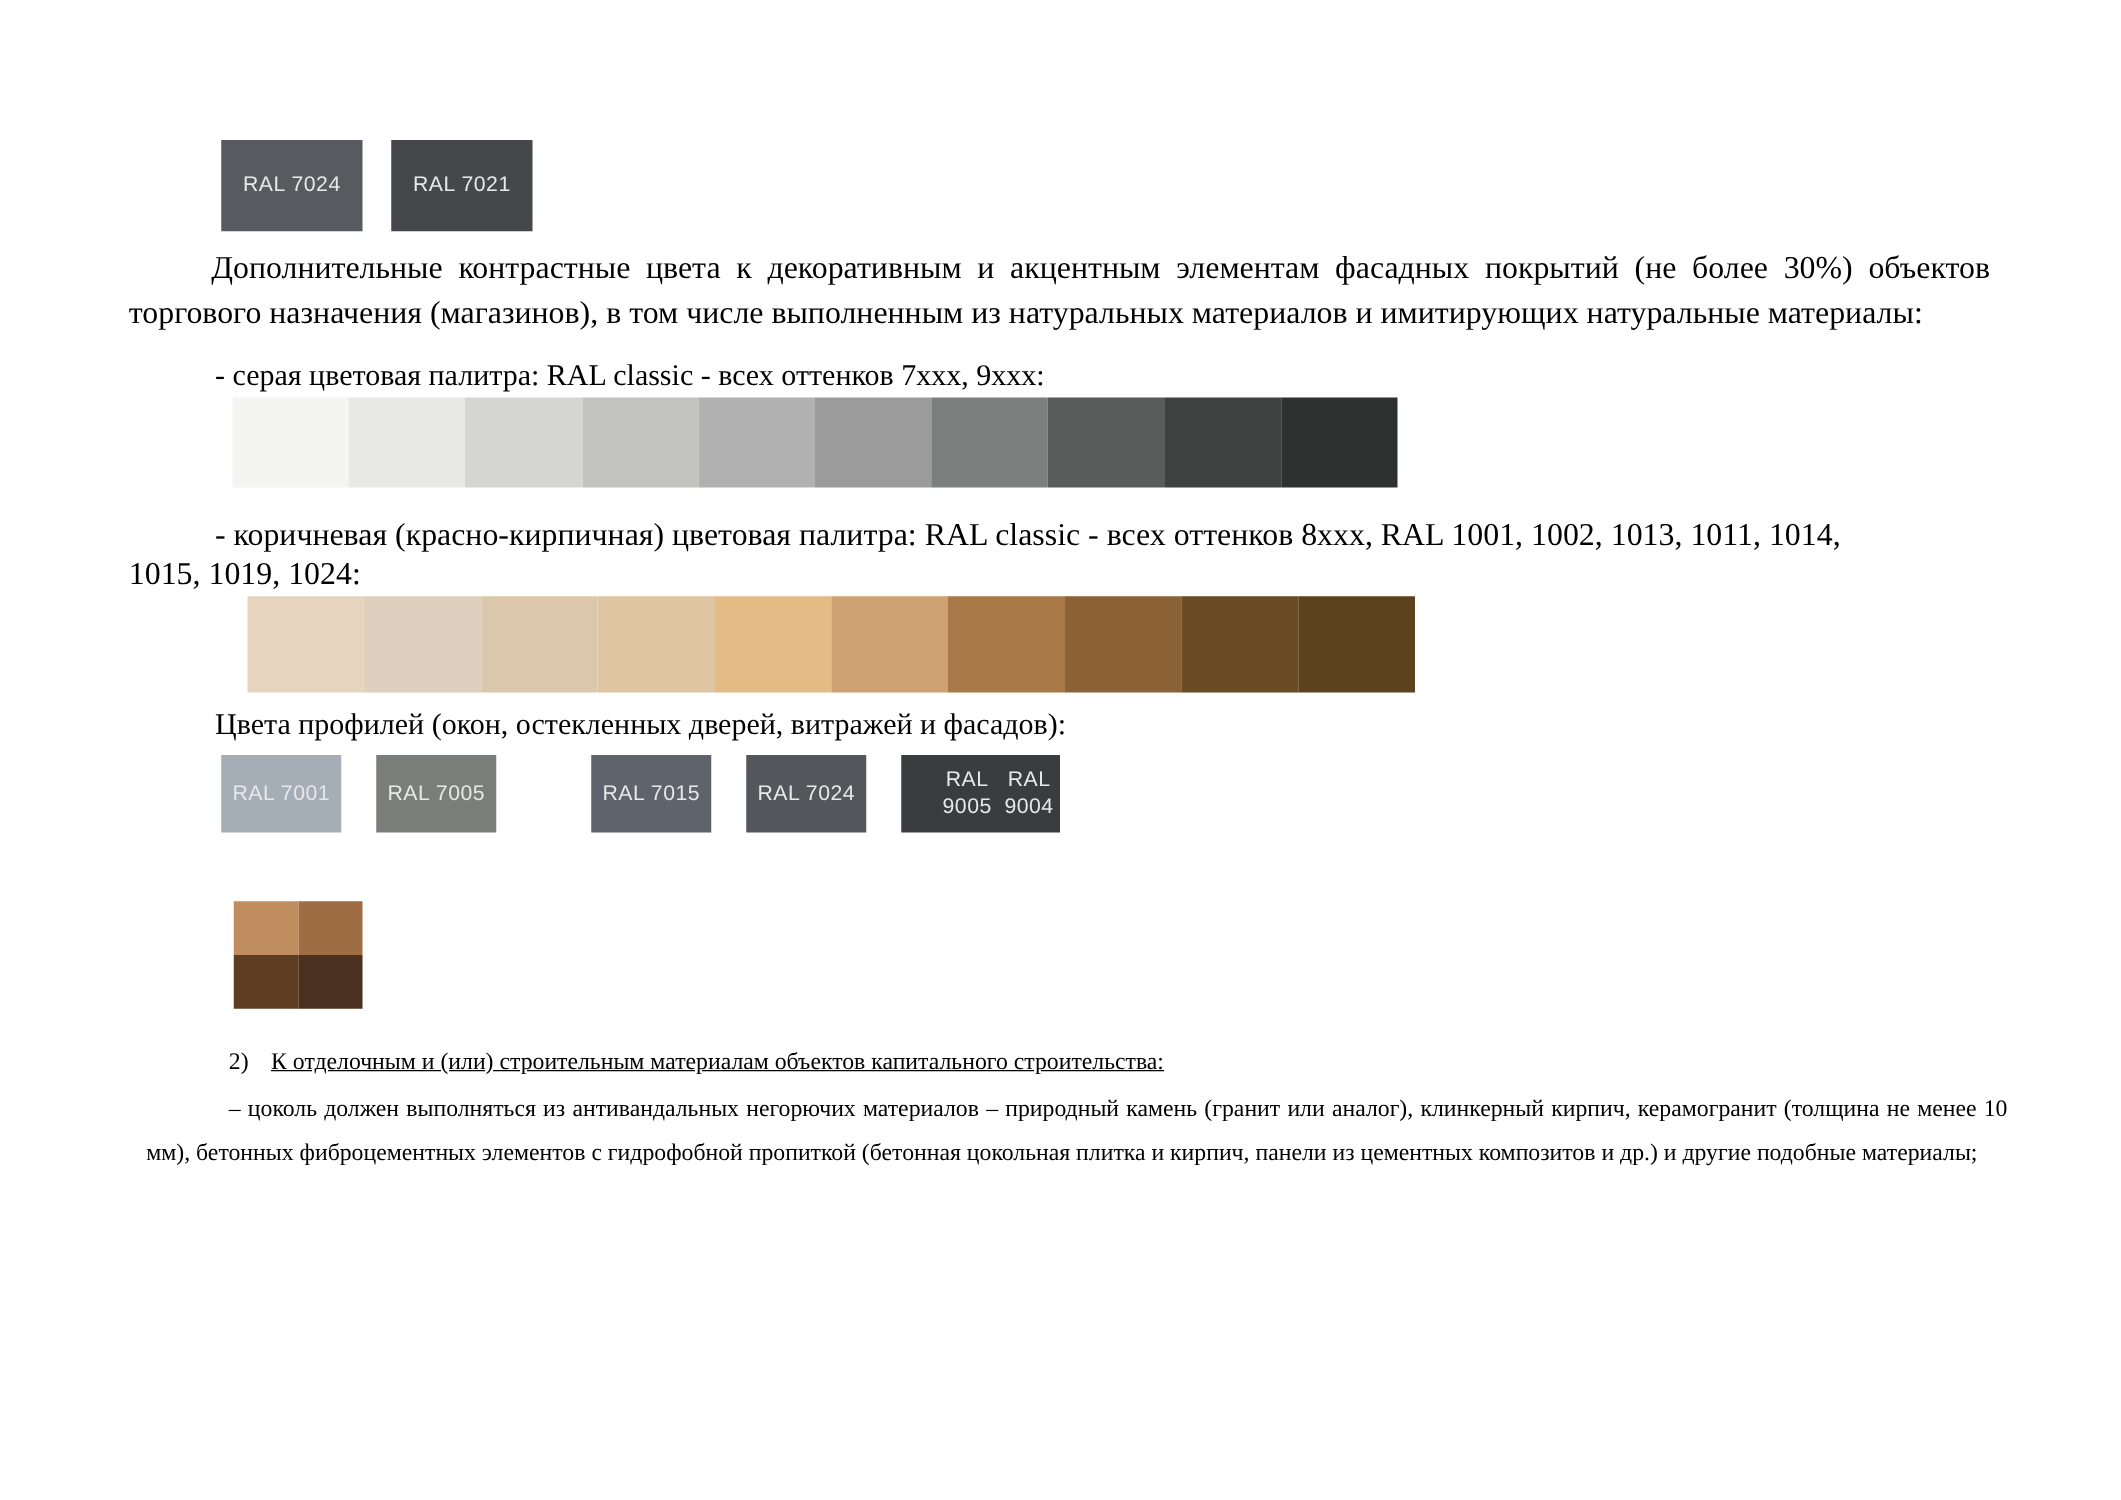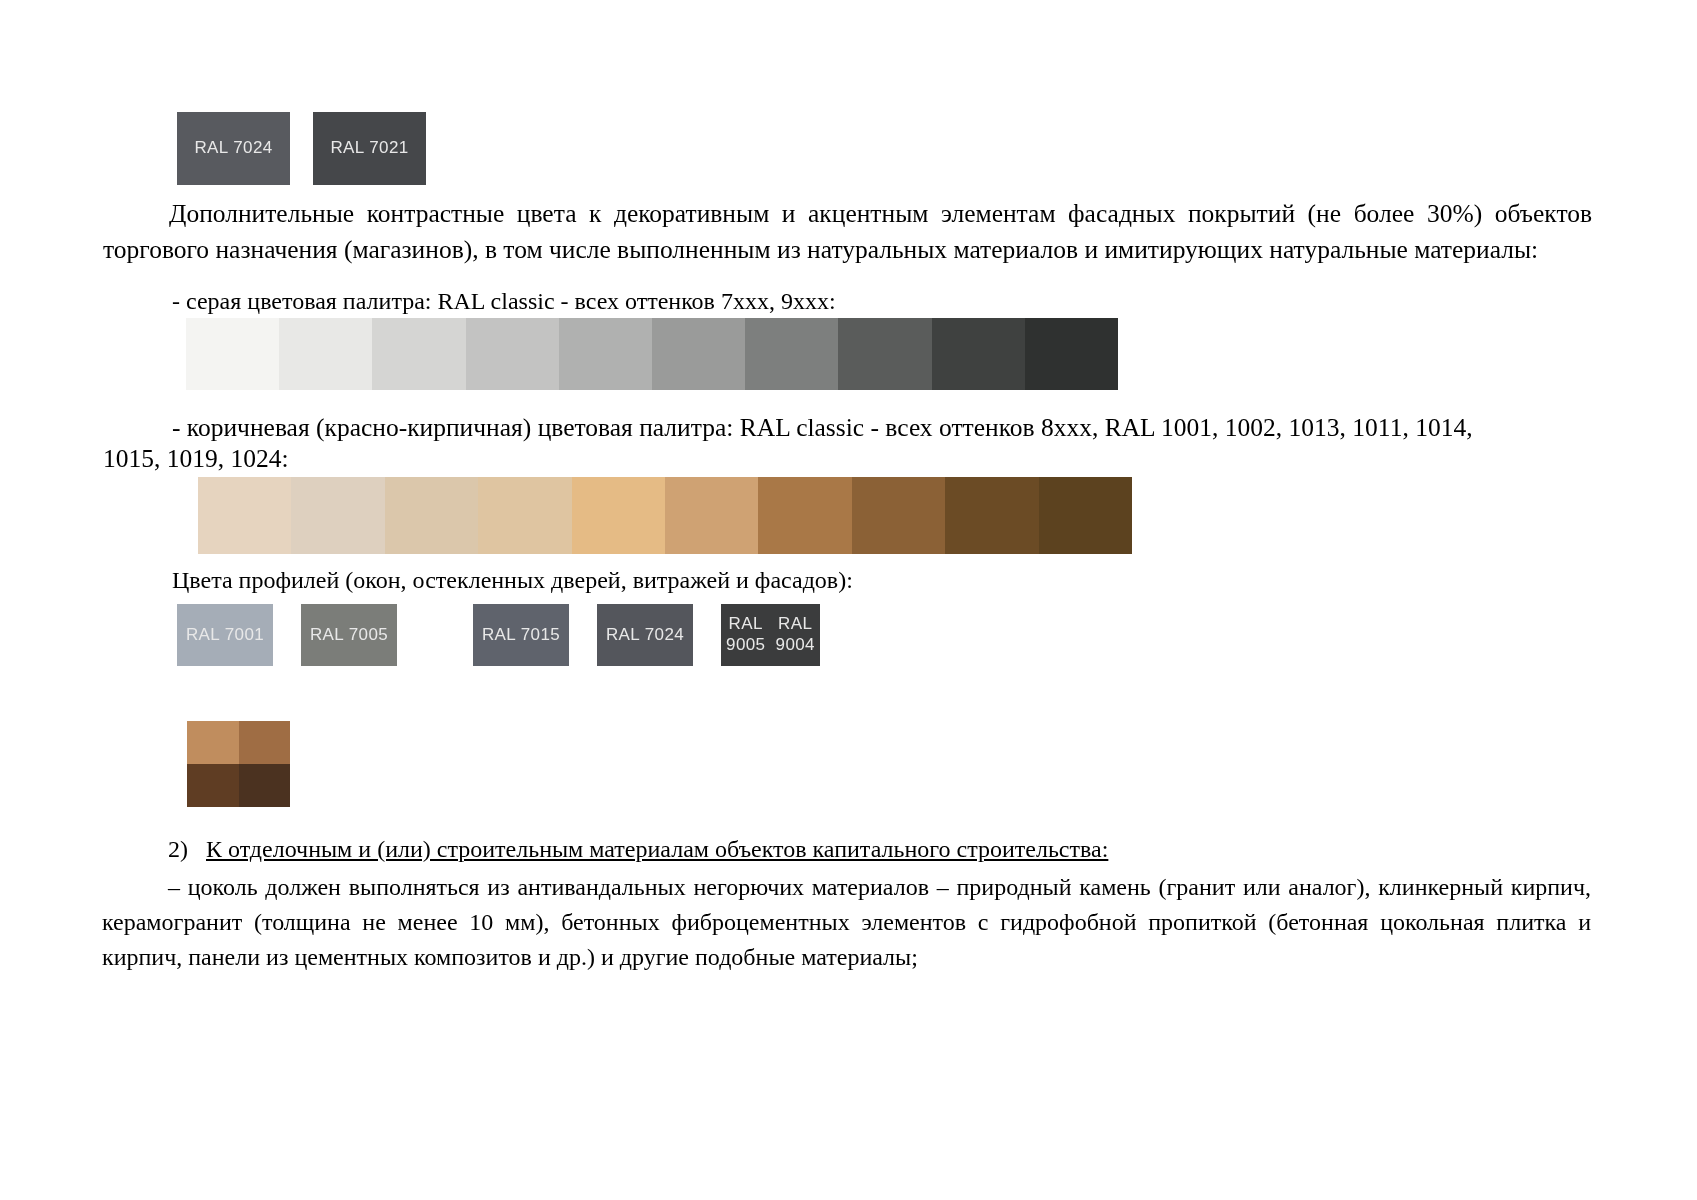--- a/index.html
+++ b/index.html
@@ -110,24 +110,24 @@
     height: 86px;
     display: grid;
     grid-template-columns: 1fr 1fr;
     grid-template-rows: 1fr 1fr;
   }
   .wood-grid .cell { width: 100%; height: 100%; }
 
   
   .bottom {
     position: absolute;
-    left: 102px;
+    left: 117px;
     top: 832px;
     width: 1489px;
-    font-size: 24px;
+    font-size: 19px;
     line-height: 35px;
   }
   .bottom .item2 {
     text-indent: 66px;
   }
   .bottom .item2 .num { margin-right: 18px; }
   .bottom .item2 .underline { text-decoration: underline; }
   .bottom .para2 {
     margin-top: 3px;
     text-align: justify;
@@ -179,21 +179,21 @@
       <div class="sw" style="background-color: rgb(92, 66, 31);"></div>
     </div>
 
   <div class="line profiles-head">Цвета профилей (окон, остекленных дверей, витражей и фасадов):</div>
 
   <div class="profile-row">
     <div class="chip profile" style="background-color: rgb(165, 173, 183);">RAL 7001</div>
     <div class="chip profile" style="background-color: rgb(123, 125, 121);">RAL 7005</div>
     <div class="chip profile" style="background-color: rgb(95, 99, 108); margin-left: 48px;">RAL 7015</div>
     <div class="chip profile" style="background-color: rgb(84, 86, 92);">RAL 7024</div>
-    <div class="chip profile two-line" style="background-color: rgb(59, 60, 61);">
+    <div class="chip profile two-line" style="background-color: rgb(59, 60, 61); padding-left: 28px;">
       <span>RAL 9005</span>
         <br>
       <span>RAL 9004</span>
     </div>
   </div>
 
 
   <div class="wood-grid">
       <div class="cell" style="background-color: rgb(192, 141, 94);"></div>
       <div class="cell" style="background-color: rgb(159, 109, 68);"></div>

